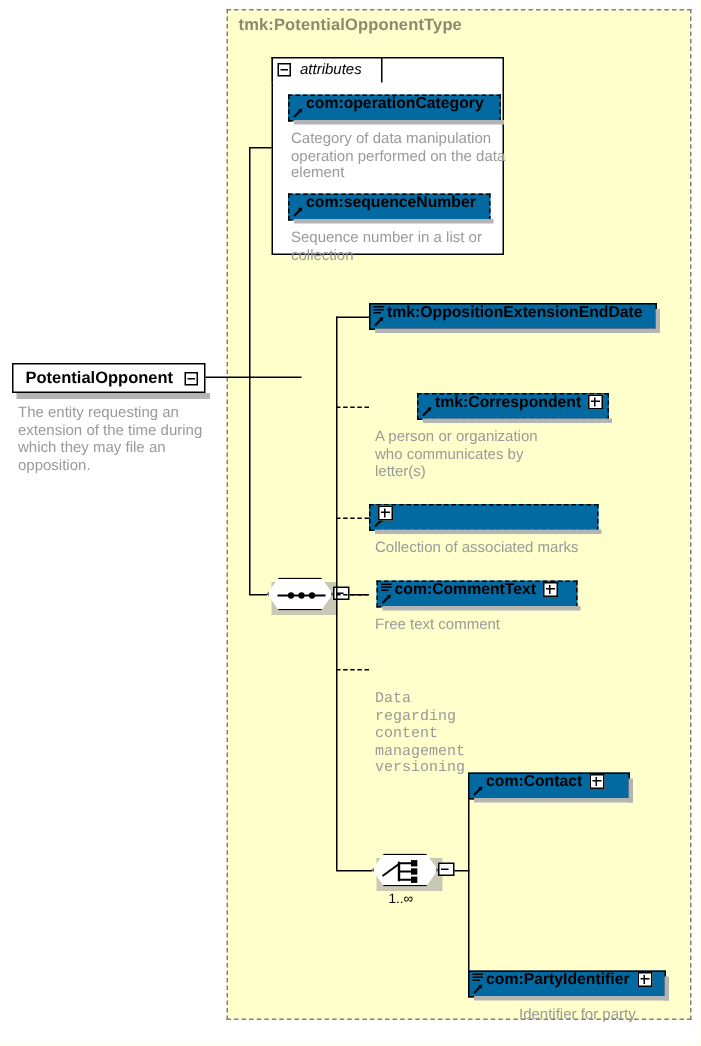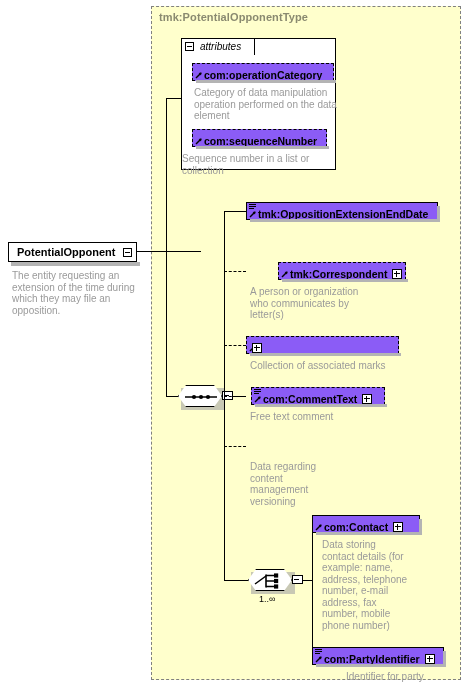--- a/index.html
+++ b/index.html
@@ -44,23 +44,23 @@
     position:absolute;left:185px;top:42px;width:9px;height:9px;
     border:1px solid #000;background:#fff;box-sizing:border-box;
   }
   .minusbox:after{
     content:"";position:absolute;left:1px;top:3px;width:5px;height:1px;background:#000;
   }
 
   
   .node{
     position:absolute;box-sizing:border-box;
-    background:#8b5cf6;
+    background:#0369a1;
     height:18px;
-    display:flex;align-items:flex-end;
+    display:flex;align-items:flex-start;
   }
   .node.solid{border:1.5px solid #000;}
   .node.dashed{border:1.5px dashed #000;}
   .node .shadow{
     position:absolute;left:3px;top:100%;width:100%;height:3px;
     background:#b4b4b4;
   }
   .node .shadow-r{
     position:absolute;left:100%;top:3px;width:3px;height:100%;
     background:#b4b4b4;
@@ -182,21 +182,21 @@
 element</div>
 
   <div class="node dashed" style="left:192px;top:129px;width:135px;">
     <span class="shadow"></span>
     <svg class="arrow-glyph" viewBox="0 0 8 8">
       <path d="M1 7 L6 2" stroke="#000" stroke-width="1.4" fill="none"></path>
       <path d="M6.6 1.4 L3.6 2.0 L6.0 4.4 Z" fill="#000"></path>
     </svg>
     <span class="node-label">com:sequenceNumber</span>
   </div>
-  <div class="doc" style="left:182px;top:153px;width:146px;">Sequence number in a list or
+  <div class="doc" style="left:194px;top:153px;width:146px;">Sequence number in a list or
 collection</div>
 
   <div class="compositor" style="left:178px;top:385px;">
     <div class="comp-shadow"></div>
     <div class="comp-body">
       <svg viewBox="0 0 44 22" width="44" height="22" style="position:absolute;left:0;top:0;">
         <line x1="6" y1="11" x2="38" y2="11" stroke="#000" stroke-width="1.4"></line>
         <circle cx="15" cy="11" r="2.1" fill="#000"></circle>
         <circle cx="22" cy="11" r="2.1" fill="#000"></circle>
         <circle cx="29" cy="11" r="2.1" fill="#000"></circle>
@@ -260,21 +260,21 @@
     <svg class="arrow-glyph" viewBox="0 0 8 8">
       <path d="M1 7 L6 2" stroke="#000" stroke-width="1.4" fill="none"></path>
       <path d="M6.6 1.4 L3.6 2.0 L6.0 4.4 Z" fill="#000"></path>
     </svg>
     <span class="node-label">com:CommentText</span>
     <span class="plusbox"></span>
   </div>
   <div class="doc" style="left:250px;top:411px;width:160px;">Free text comment</div>
 
   <div class="dln h" style="left:224px;top:446px;width:22px;"></div>
-  <div class="doc" style="left:250px;top:461px;width:80px;">Data regarding
+  <div class="doc" style="left:250px;top:461px;width:80px;font-family:Liberation Mono, monospace;">Data regarding
 content
 management
 versioning</div>
 
   <div class="ln v" style="left:224px;top:396px;height:184px;"></div>
   <div class="ln h" style="left:224px;top:580px;width:24px;"></div>
 
   <div class="compositor" style="left:248px;top:569px;">
     <div class="comp-shadow"></div>
     <div class="comp-body">
@@ -300,28 +300,20 @@
   <div class="node solid" style="left:312px;top:515px;width:108px;">
     <span class="shadow"></span>
     <span class="shadow-r"></span>
     <svg class="arrow-glyph" viewBox="0 0 8 8">
       <path d="M1 7 L6 2" stroke="#000" stroke-width="1.4" fill="none"></path>
       <path d="M6.6 1.4 L3.6 2.0 L6.0 4.4 Z" fill="#000"></path>
     </svg>
     <span class="node-label">com:Contact</span>
     <span class="plusbox"></span>
   </div>
-  <div class="doc" style="left:322px;top:539px;width:90px;">Data storing
-contact details (for
-example: name,
-address, telephone
-number, e-mail
-address, fax
-number, mobile
-phone number)</div>
 
   <div class="ln h" style="left:312px;top:656px;width:12px;"></div>
   <div class="node solid" style="left:312px;top:647px;width:132px;">
     <span class="shadow"></span>
     <span class="shadow-r"></span>
     <span class="lines-glyph">
         <i></i>
         <i></i>
         <i></i>
       </span>

